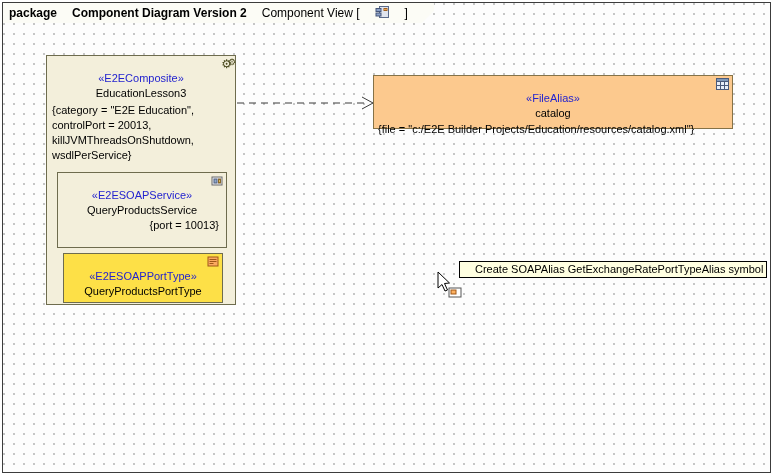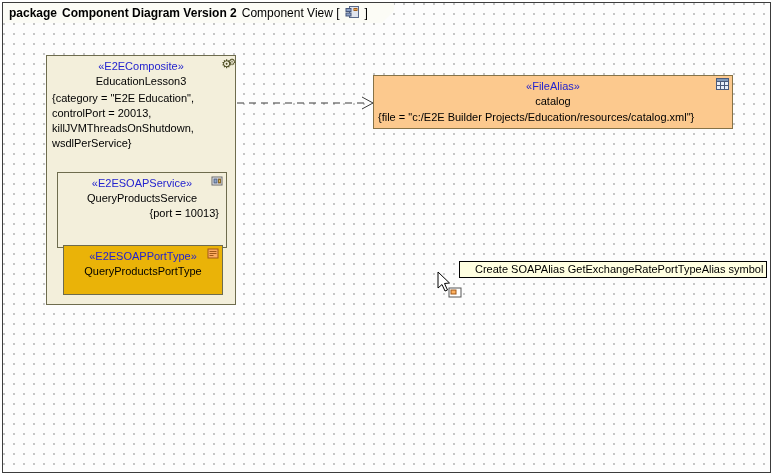--- a/index.html
+++ b/index.html
@@ -29,53 +29,53 @@
   }
 
   
   .frame-tab {
     position: absolute;
     left: 0; top: 0;
     height: 20px;
     padding: 0 26px 0 6px;
     display: flex;
     align-items: center;
-    gap: 5px;
+    gap: 15px;
     background: #fcfcf6;
     clip-path: polygon(0 0, 100% 0, 100% 8px, calc(100% - 12px) 100%, 0 100%);
     filter: drop-shadow(0 1px 0 #3c3c3c) drop-shadow(1px 0 0 #3c3c3c);
     font-size: 12px;
     white-space: nowrap;
   }
   .tab-bold { font-weight: bold; }
 
   
   .node {
     position: absolute;
     border: 1px solid #6e6c4e;
     background: #f3efdb;
   }
   .stereotype {
     color: #2323cf;
     text-align: center;
     line-height: 14px;
-    padding-top: 3px;
+    padding-top: 15px;
   }
   .node-name {
     font-weight: normal;
     text-align: center;
     line-height: 16px;
   }
   .props { padding: 2px 5px 0 5px; line-height: 15px; }
   .props-right { text-align: right; padding: 0 7px 0 5px; line-height: 15px; }
   .props-left { text-align: left; padding: 1px 4px 0 4px; line-height: 15px; white-space: nowrap; }
 
   .composite { left: 43px; top: 52px; width: 190px; height: 250px; }
   .service   { left: 10px; top: 116px; width: 170px; height: 76px; }
-  .porttype  { left: 16px; top: 189px; width: 160px; height: 50px; background: #eab308; }
+  .porttype  { left: 16px; top: 197px; width: 160px; height: 50px; background: #fde047; }
   .filealias { left: 370px; top: 72px; width: 360px; height: 54px; background: #fcc98e; border-color: #857247; }
 
   .node-icon {
     position: absolute;
     top: 2px; right: 3px;
     line-height: 1;
   }
   .gears { font-size: 12px; color: #4c4c20; letter-spacing: -4px; }
   .gears .gear-small { font-size: 9px; vertical-align: top; }
 

